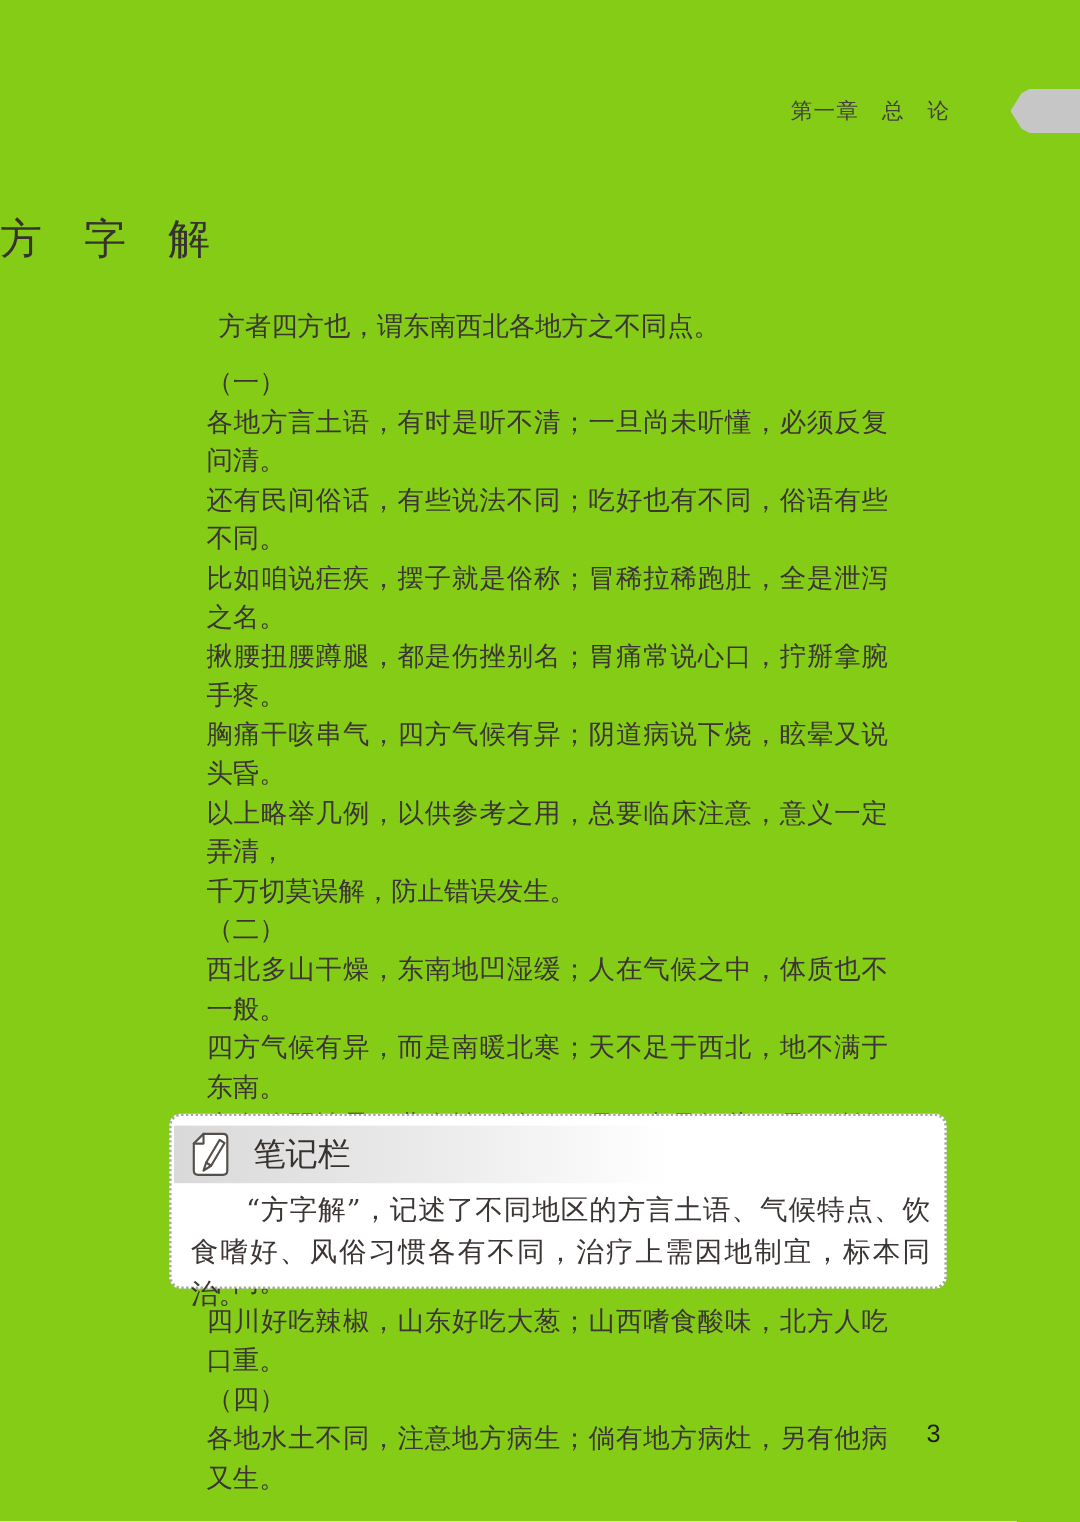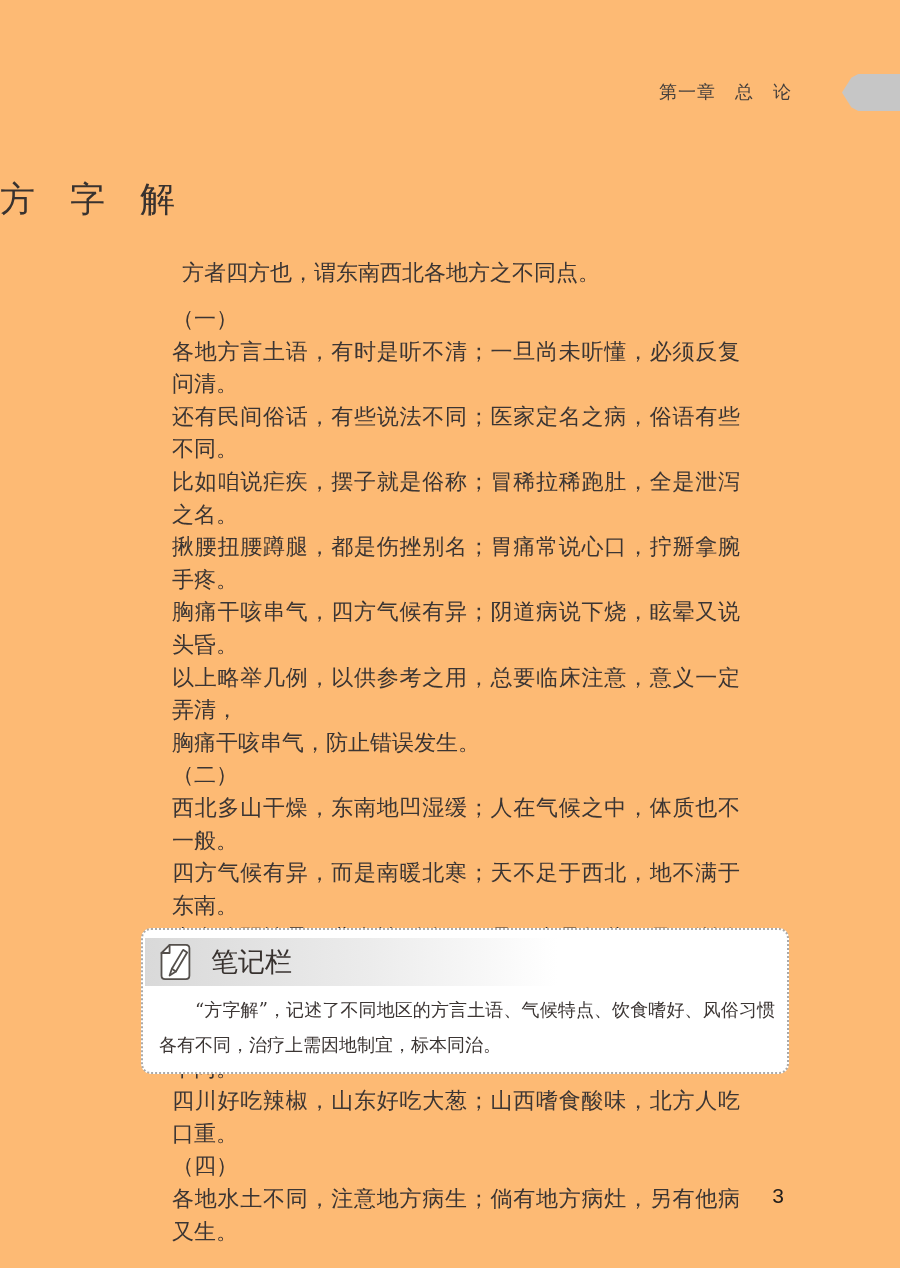--- a/index.html
+++ b/index.html
@@ -1,20 +1,20 @@
 <!DOCTYPE html>
 <html><head>
 <meta charset="utf-8">
 <style>
   html, body { margin: 0; padding: 0; background: #ffffff; }
   .page {
     position: relative;
     width: 900px;
     height: 1268px;
-    background: #fdba74;
+    background: #84cc16;
     color: #3b3533;
     font-family: "Liberation Serif", serif;
     overflow: hidden;
   }
 
   
   .running-head {
     position: absolute;
     top: 80px;
     left: 0;
@@ -100,21 +100,21 @@
     font-size: 27px;
     color: #38322f;
     font-family: "DejaVu Serif", serif;
   }
   .notebox-text {
     position: absolute;
     top: 62px;
     left: 16px;
     right: 12px;
     margin: 0;
-    font-size: 18px;
+    font-size: 23px;
     line-height: 35px;
     text-indent: 2em;
     text-align: justify;
     font-family: "DejaVu Serif", serif;
   }
   .note-icon { flex: 0 0 auto; display: block; }
 
   
   .page-number {
     position: absolute;
@@ -137,26 +137,26 @@
   </div>
   <div class="thumb-tab"></div>
 
   <h1 class="title">方　字　解</h1>
 
   <p class="intro">方者四方也，谓东南西北各地方之不同点。</p>
 
   <div class="body-text">
     <p>（一）</p>
     <p>各地方言土语，有时是听不清；一旦尚未听懂，必须反复问清。</p>
-    <p>还有民间俗话，有些说法不同；医家定名之病，俗语有些不同。</p>
+    <p>还有民间俗话，有些说法不同；吃好也有不同，俗语有些不同。</p>
     <p>比如咱说疟疾，摆子就是俗称；冒稀拉稀跑肚，全是泄泻之名。</p>
     <p>揪腰扭腰蹲腿，都是伤挫别名；胃痛常说心口，拧掰拿腕手疼。</p>
     <p>胸痛干咳串气，四方气候有异；阴道病说下烧，眩晕又说头昏。</p>
     <p>以上略举几例，以供参考之用，总要临床注意，意义一定弄清，</p>
-    <p>胸痛干咳串气，防止错误发生。</p>
+    <p>千万切莫误解，防止错误发生。</p>
     <p>（二）</p>
     <p>西北多山干燥，东南地凹湿缓；人在气候之中，体质也不一般。</p>
     <p>四方气候有异，而是南暖北寒；天不足于西北，地不满于东南。</p>
     <p>南多体弱性柔，北多性刚体健；是否真是如此，只可渐作悬案。</p>
     <p>（三）</p>
     <p>各地风俗习惯，宗教信仰不同。嗜好个人个性，吃好也有不同。</p>
     <p>四川好吃辣椒，山东好吃大葱；山西嗜食酸味，北方人吃口重。</p>
     <p>（四）</p>
     <p>各地水土不同，注意地方病生；倘有地方病灶，另有他病又生。</p>
 

